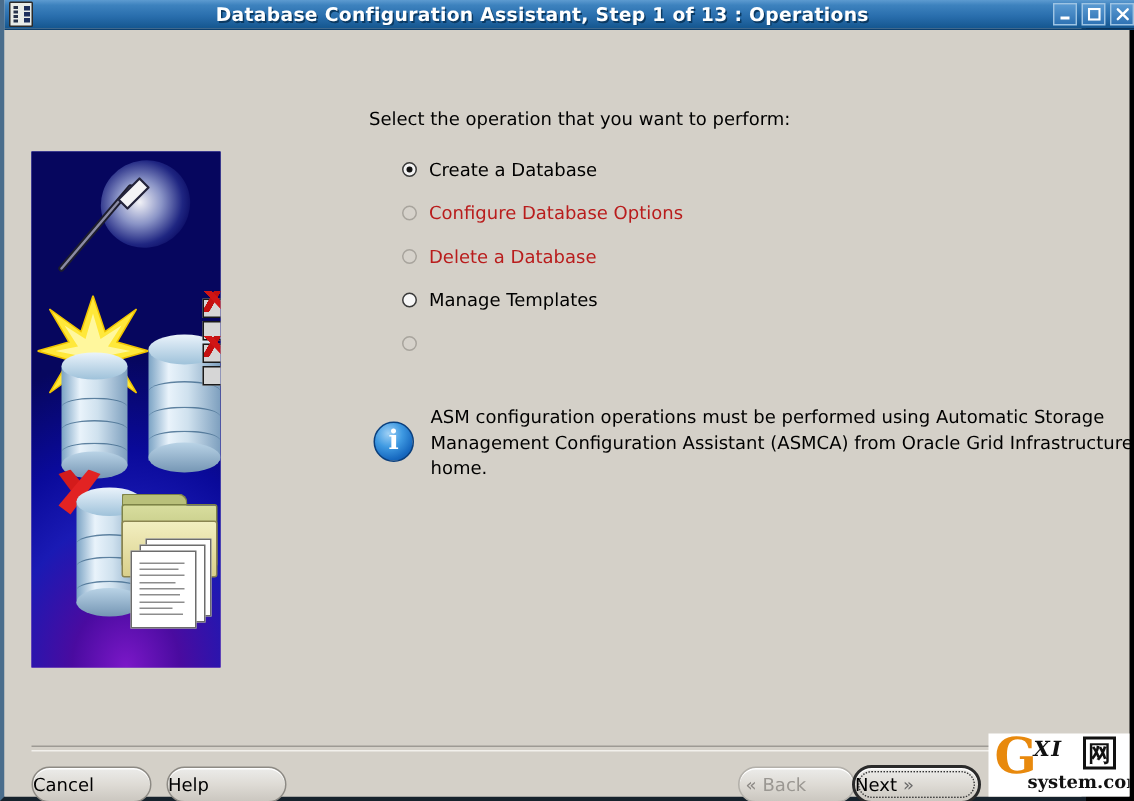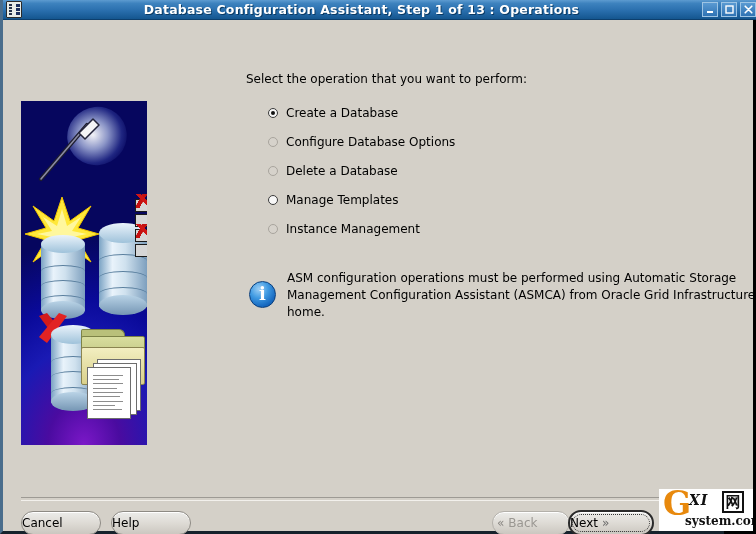--- a/index.html
+++ b/index.html
@@ -121,21 +121,21 @@
   }
   .rb{
     width:10px;height:10px;border-radius:50%;box-sizing:border-box;
     flex:0 0 auto;margin-right:8px;position:relative;
   }
   .rb.on{background:#f4f4f4;border:1px solid #3a3a3a;}
   .rb.on:after{content:"";position:absolute;left:2px;top:2px;width:4px;height:4px;border-radius:50%;background:#111;}
   .rb.off{background:#f7f7f7;border:1px solid #3a3a3a;}
   .rb.dis{background:#d6d2cb;border:1px solid #a8a49d;}
   .rlabel{font-size:12px;color:#000;white-space:nowrap;}
-  .rlabel.dis{color:#000000;}
+  .rlabel.dis{color:#b91c1c;}
   .note{
     position:absolute;left:0px;top:248px;width:530px;
     display:flex;align-items:center;
   }
   .info-icon{
     width:27px;height:27px;border-radius:50%;flex:0 0 auto;
     margin-left:3px;margin-right:11px;
     background:radial-gradient(circle at 36% 28%, #9fd0f5 0%, #3f9ae2 38%, #1769c0 72%, #0d4f99 100%);
     border:1px solid #0a3f7d;
     position:relative;
@@ -314,21 +314,20 @@
           <div class="radio-row">
             <span class="rb dis"></span>
             <span class="rlabel dis">Delete a Database</span>
           </div>
           <div class="radio-row">
             <span class="rb off"></span>
             <span class="rlabel">Manage Templates</span>
           </div>
           <div class="radio-row">
             <span class="rb dis"></span>
-            <span class="rlabel dis">Instance Management</span>
           </div>
         </div>
 
         <div class="note">
           <div class="info-icon"></div>
           <div class="note-text">
             <div>ASM configuration operations must be performed using Automatic Storage</div>
             <div>Management Configuration Assistant (ASMCA) from Oracle Grid Infrastructure home.</div>
           </div>
         </div>

